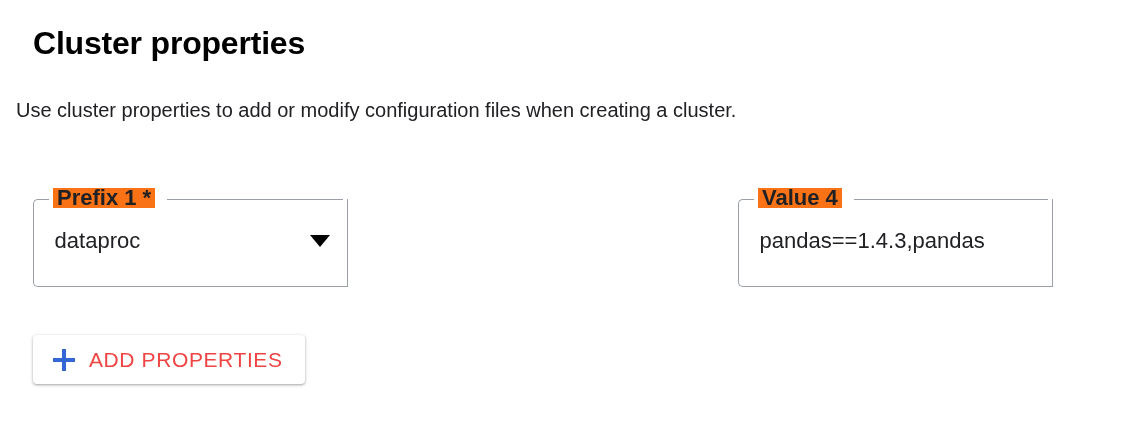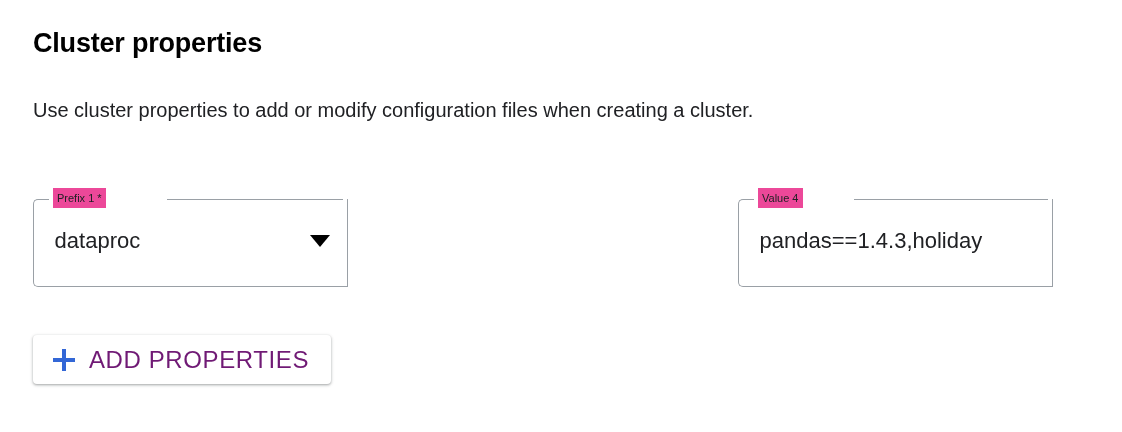--- a/index.html
+++ b/index.html
@@ -15,30 +15,30 @@
     color: #202124;
     overflow: hidden;
     position: relative;
   }
 
   
   .page-title {
     position: absolute;
     left: 33px;
     top: 22px;
-    font-size: 27px;
+    font-size: 32px;
     font-weight: 700;
     letter-spacing: -0.2px;
     line-height: 42px;
     color: #000000;
     white-space: nowrap;
   }
   .page-desc {
     position: absolute;
-    left: 33px;
+    left: 16px;
     top: 96px;
     font-size: 20px;
     font-weight: 400;
     line-height: 28px;
     color: #202124;
     white-space: nowrap;
   }
 
   
   .fields-row {
@@ -91,25 +91,25 @@
     position: absolute;
     top: 0;
     height: 0;
     border-top: 1.6px solid #9aa0a6;
   }
 
   .field-label {
     position: absolute;
     top: -11px;
     left: 20px;
-    font-size: 11px;
-    font-weight: 400;
+    font-size: 22px;
+    font-weight: 700;
     line-height: 20px;
     color: #202124;
-    background: #ec4899;
+    background: #f97316;
     padding: 0 4px;
     white-space: nowrap;
     z-index: 2;
   }
 
   .field-body {
     position: absolute;
     left: 1.6px;
     right: 1.6px;
     top: 1.6px;
@@ -177,24 +177,24 @@
   }
   .add-btn .plus-icon::before {
     left: 9px; top: 0;
     width: 4px; height: 22px;
   }
   .add-btn .plus-icon::after {
     top: 9px; left: 0;
     height: 4px; width: 22px;
   }
   .add-btn .btn-label {
-    font-size: 24px;
+    font-size: 21px;
     font-weight: 500;
     letter-spacing: 0.6px;
-    color: #701a75;
+    color: #ef4444;
     white-space: nowrap;
   }
 </style>
 </head>
 <body>
 
 <div class="page-title">Cluster properties</div>
 
 <div class="page-desc">Use cluster properties to add or modify configuration files when creating a cluster.</div>
 
@@ -217,21 +217,21 @@
 
   <div class="field f3">
     <div class="outline">
       <span class="ol-leading"></span>
       <span class="ol-notch-floor" style="left:16px; right:0;"></span>
       <span class="ol-notch-top" style="left:116px; right:5px;"></span>
       <span class="ol-trailing"></span>
     </div>
     <span class="field-label">Value 4</span>
     <div class="field-body">
-      <span class="field-value clipped">pandas==1.4.3,holiday</span>
+      <span class="field-value clipped">pandas==1.4.3,pandas</span>
     </div>
   </div>
 
 </div>
 
 <button class="add-btn">
   <span class="plus-icon"></span>
   <span class="btn-label">ADD PROPERTIES</span>
 </button>
 

